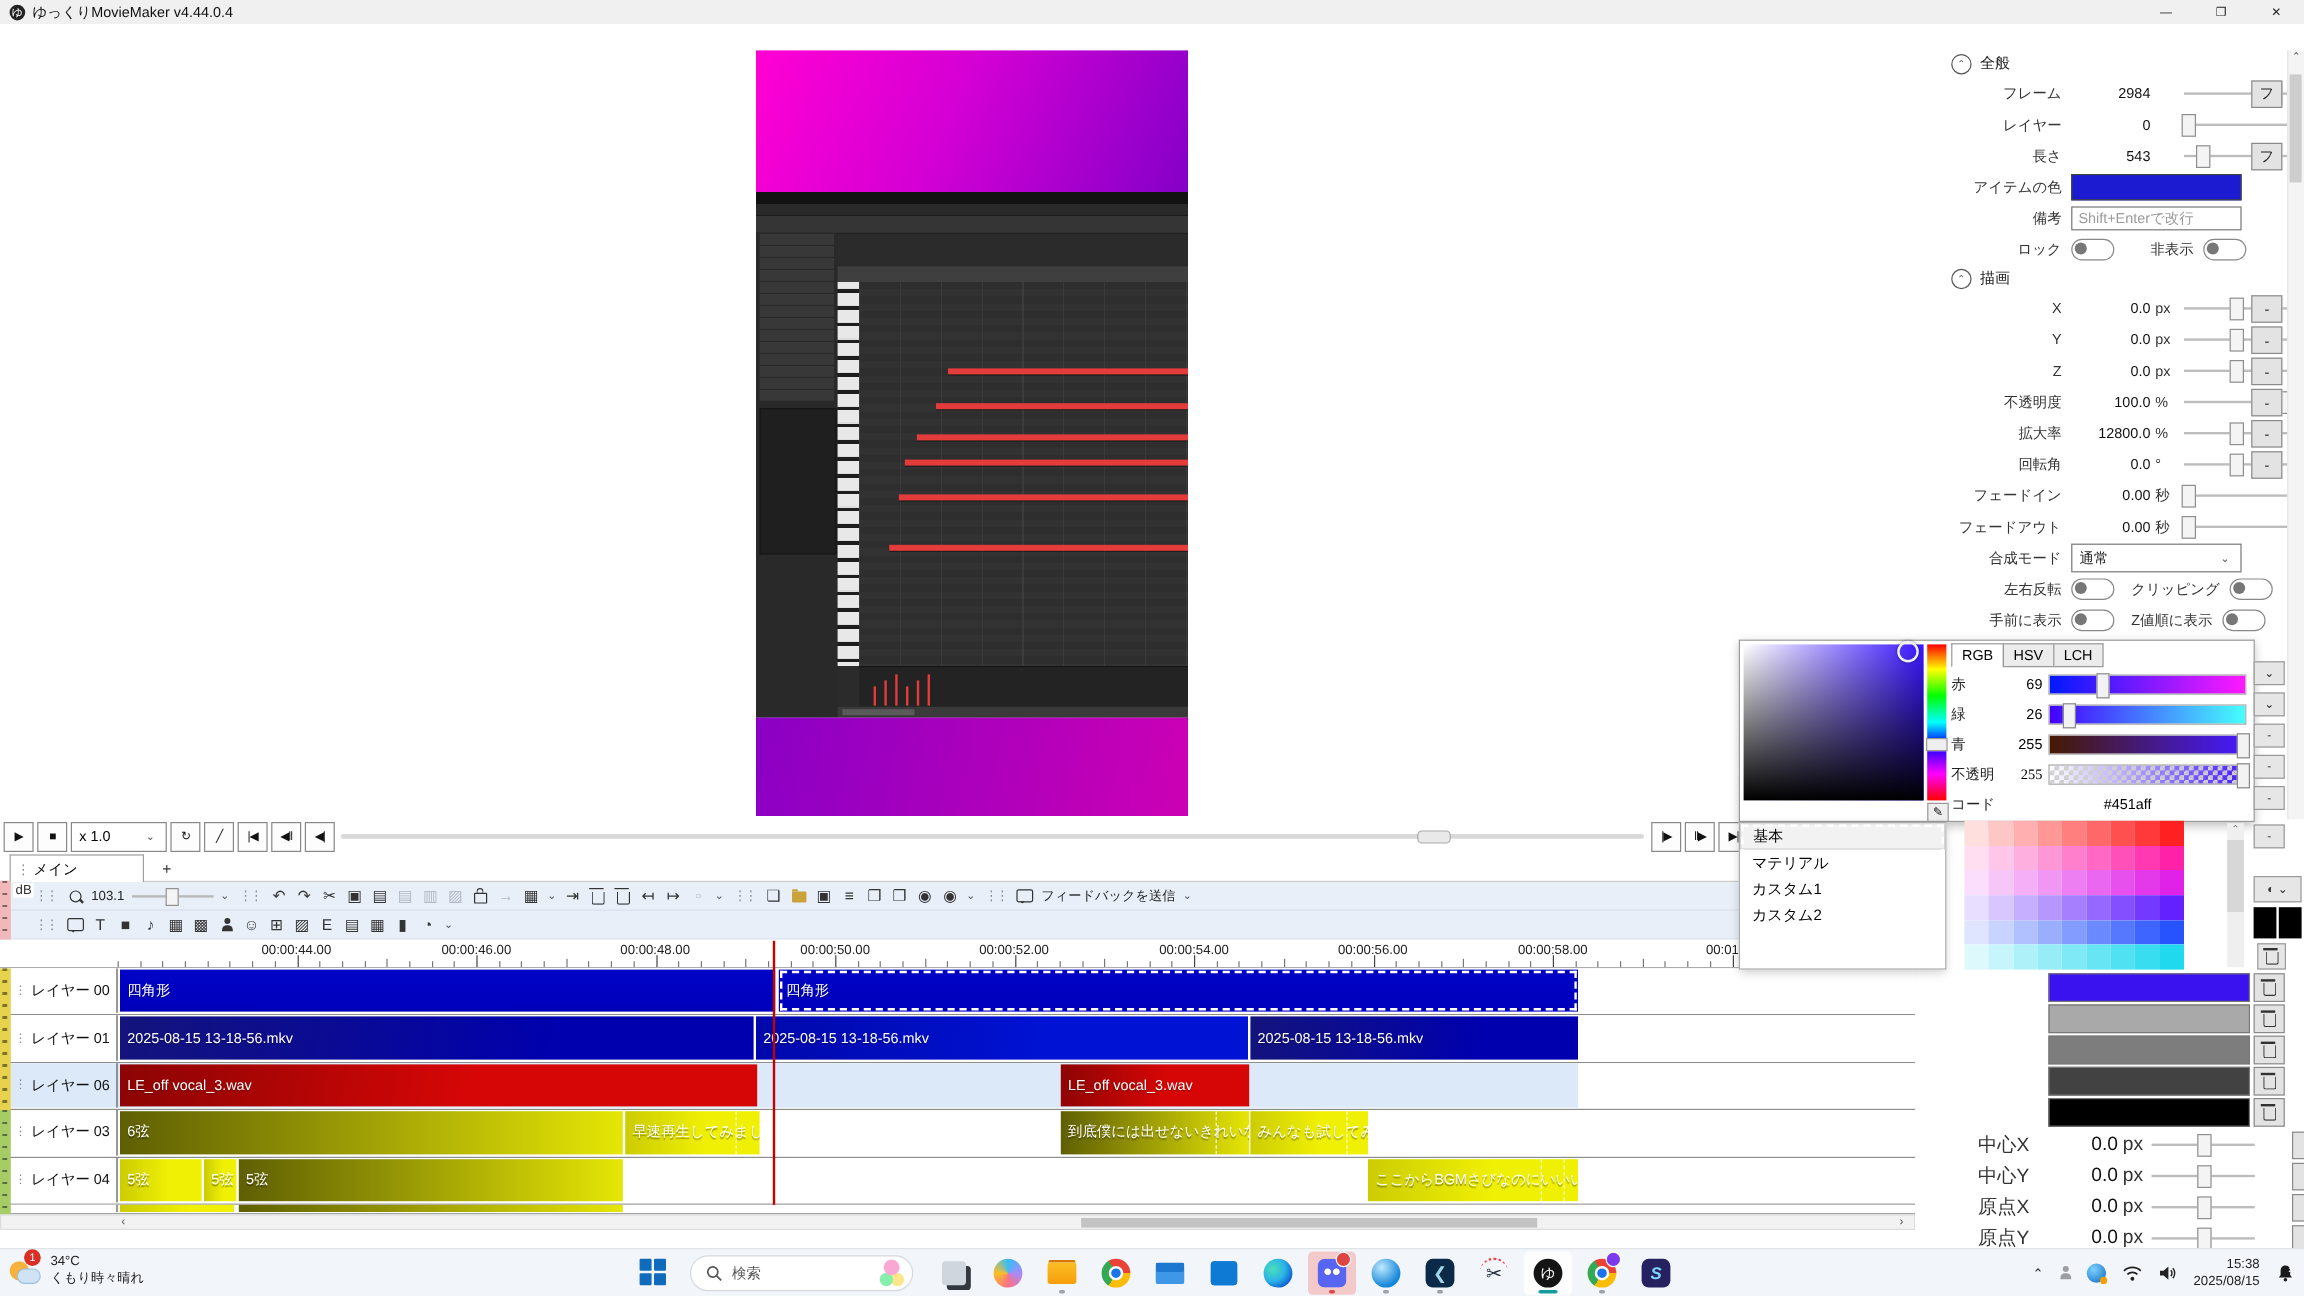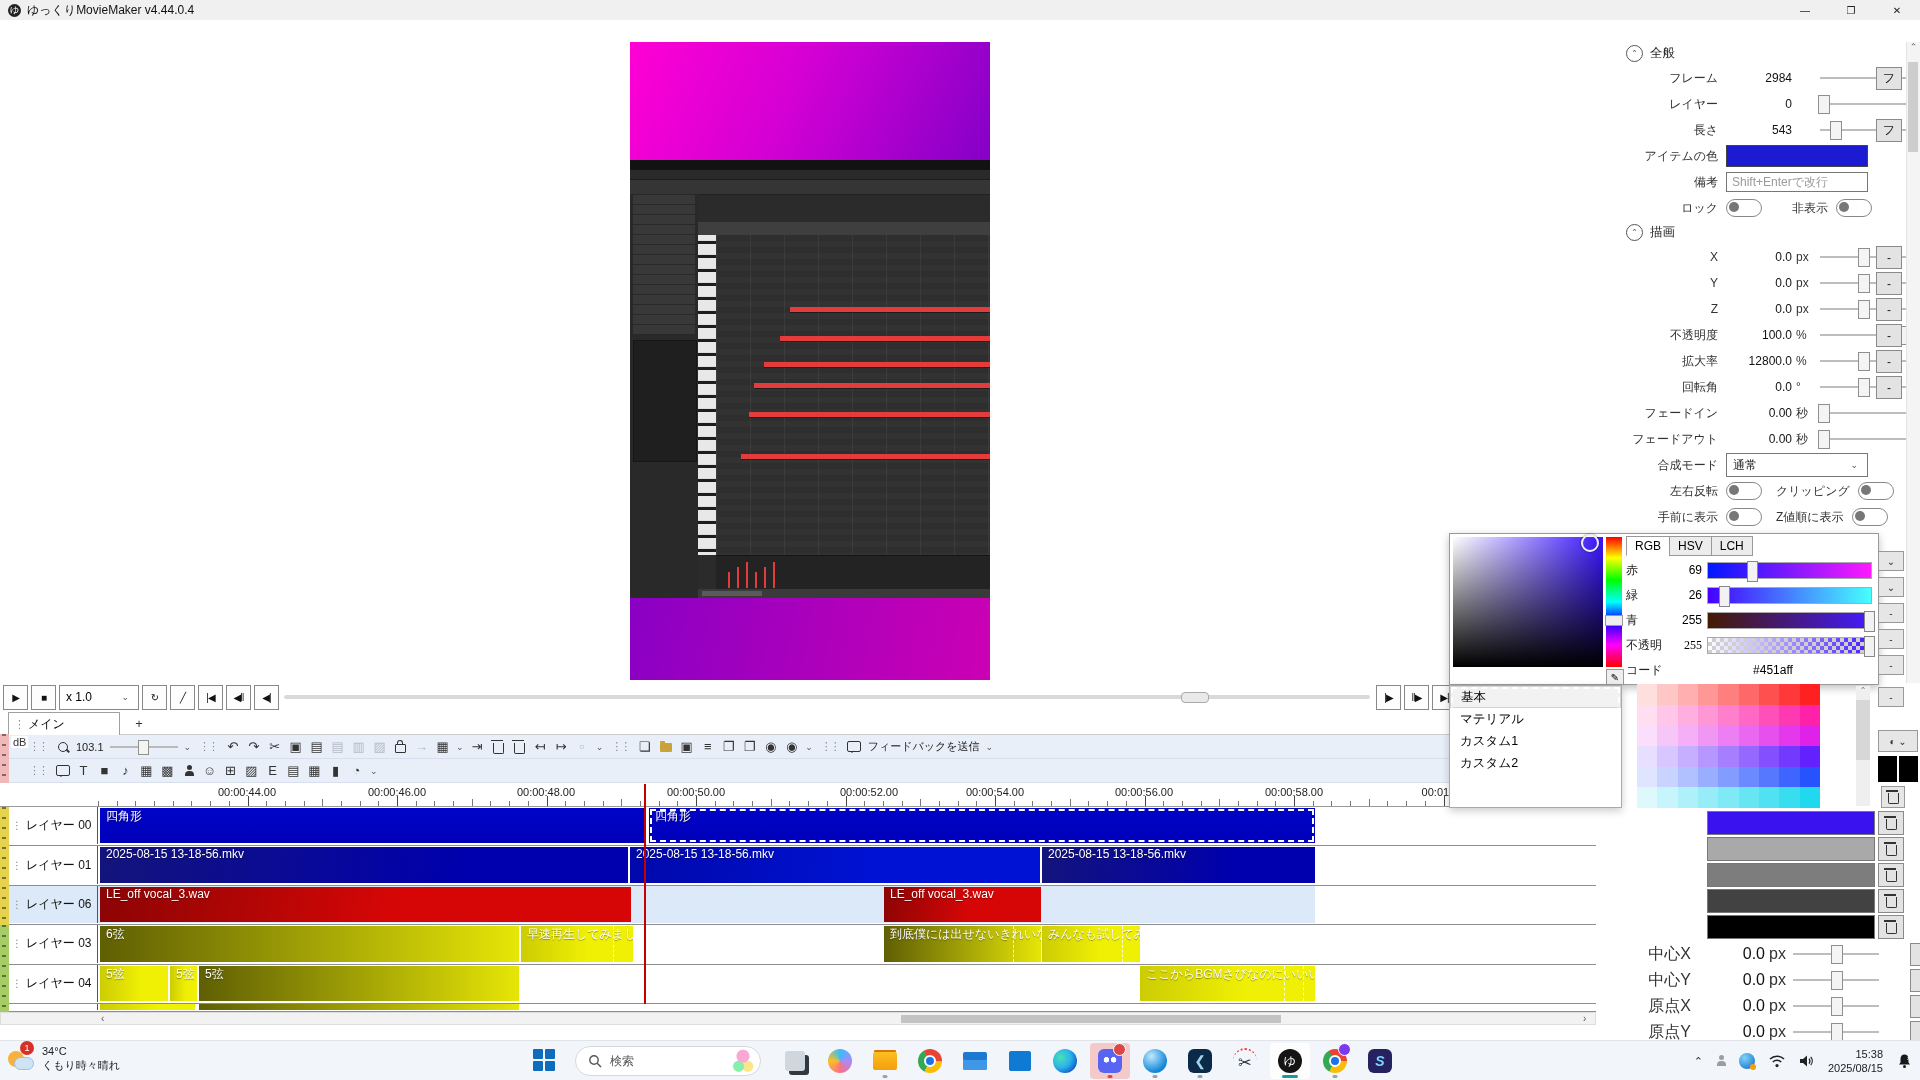--- a/index.html
+++ b/index.html
@@ -122,21 +122,21 @@
   #dbload{position:absolute;left:11px;top:736px;font-size:11px;color:#333;z-index:7;background:#fff;padding:0 2px;}
   #ruler{position:absolute;left:0;top:783px;width:1596px;height:24px;background:#fff;border-bottom:1px solid #999;box-sizing:border-box;overflow:hidden;}
   .rlab{position:absolute;top:3px;transform:translateX(-50%);font-size:11px;color:#222;white-space:nowrap;}
   .tick{position:absolute;bottom:0;width:1px;background:#777;height:5px;}
   .tick.mid{height:7px;}
   .tick.maj{height:10px;background:#444;}
   #rows{position:absolute;left:0;top:807px;width:1596px;height:205px;background:#fff;border-right:1px solid #bbb;box-sizing:border-box;}
   .lrow{position:absolute;left:0;width:1596px;border-bottom:1px solid #8d8d8d;box-sizing:border-box;background:#fff;}
   .rlabel{position:absolute;left:9px;top:0;bottom:1px;width:89px;border-right:1px solid #555;display:flex;align-items:center;font-size:12px;color:#111;background:#fff;box-sizing:border-box;}
   .rlabel .g{color:#888;font-size:10px;margin:0 4px 0 3px;}
-  .clip{position:absolute;top:1px;bottom:2px;color:#fff;font-size:12px;display:flex;align-items:flex-start;padding-left:6px;overflow:hidden;white-space:nowrap;box-sizing:border-box;text-shadow:0 1px 1px rgba(0,0,0,.4);}
+  .clip{position:absolute;top:1px;bottom:2px;color:#fff;font-size:12px;display:flex;align-items:center;padding-left:6px;overflow:hidden;white-space:nowrap;box-sizing:border-box;text-shadow:0 1px 1px rgba(0,0,0,.4);}
   .c-blue{background:linear-gradient(180deg,#0004c6,#0000bb);}
   .c-navy{background:linear-gradient(100deg,#14147c,#0000ae 70%);}
   .c-blue2{background:linear-gradient(100deg,#0008aa,#0013d4 60%);}
   .c-red{background:linear-gradient(100deg,#8c0404,#d60606 55%);}
   .c-olive{background:linear-gradient(90deg,#5f5f04,#9a9a06 45%,#e6e606);}
   .c-yellow{background:linear-gradient(90deg,#cccc04,#f0f004 60%);}
   .sel::after{content:"";position:absolute;inset:1px;border:2px dashed #fff;pointer-events:none;}
   .dashline{position:absolute;top:0;bottom:0;width:0;border-left:1px dashed rgba(255,255,255,.85);}
   #playhead{position:absolute;left:644px;top:784px;width:2px;height:220px;background:#c40000;z-index:12;}
   #hscroll{position:absolute;left:0;top:1012px;width:1596px;height:13px;background:#f2f2f2;border:1px solid #ddd;box-sizing:border-box;z-index:6;}
@@ -570,21 +570,21 @@
       <div class="tick" style="left: 1350.06px;"></div>
       <div class="tick mid" style="left: 1368.75px;"></div>
       <div class="tick" style="left: 1387.44px;"></div>
       <div class="tick" style="left: 1406.12px;"></div>
       <div class="tick" style="left: 1424.81px;"></div>
       <div class="tick maj" style="left: 1443.5px;"></div>
       <div class="rlab" style="left: 247px;">00:00:44.00</div>
       <div class="rlab" style="left: 397px;">00:00:46.00</div>
       <div class="rlab" style="left: 546px;">00:00:48.00</div>
       <div class="rlab" style="left: 696px;">00:00:50.00</div>
-      <div class="rlab" style="left: 845px; margin-left: 24px;">00:00:52.00</div>
+      <div class="rlab" style="left: 845px;">00:00:52.00</div>
       <div class="rlab" style="left: 995px;">00:00:54.00</div>
       <div class="rlab" style="left: 1144px;">00:00:56.00</div>
       <div class="rlab" style="left: 1294px;">00:00:58.00</div>
       <div class="rlab" style="left: 1443px;">00:01:00</div>
     </div>
   <div id="rows">
       <div class="lrow" style="top: 0px; height: 39.4px;">
         <div class="clip c-blue" style="left: 100px; width: 546px;">
           <span>四角形</span>
         </div>

